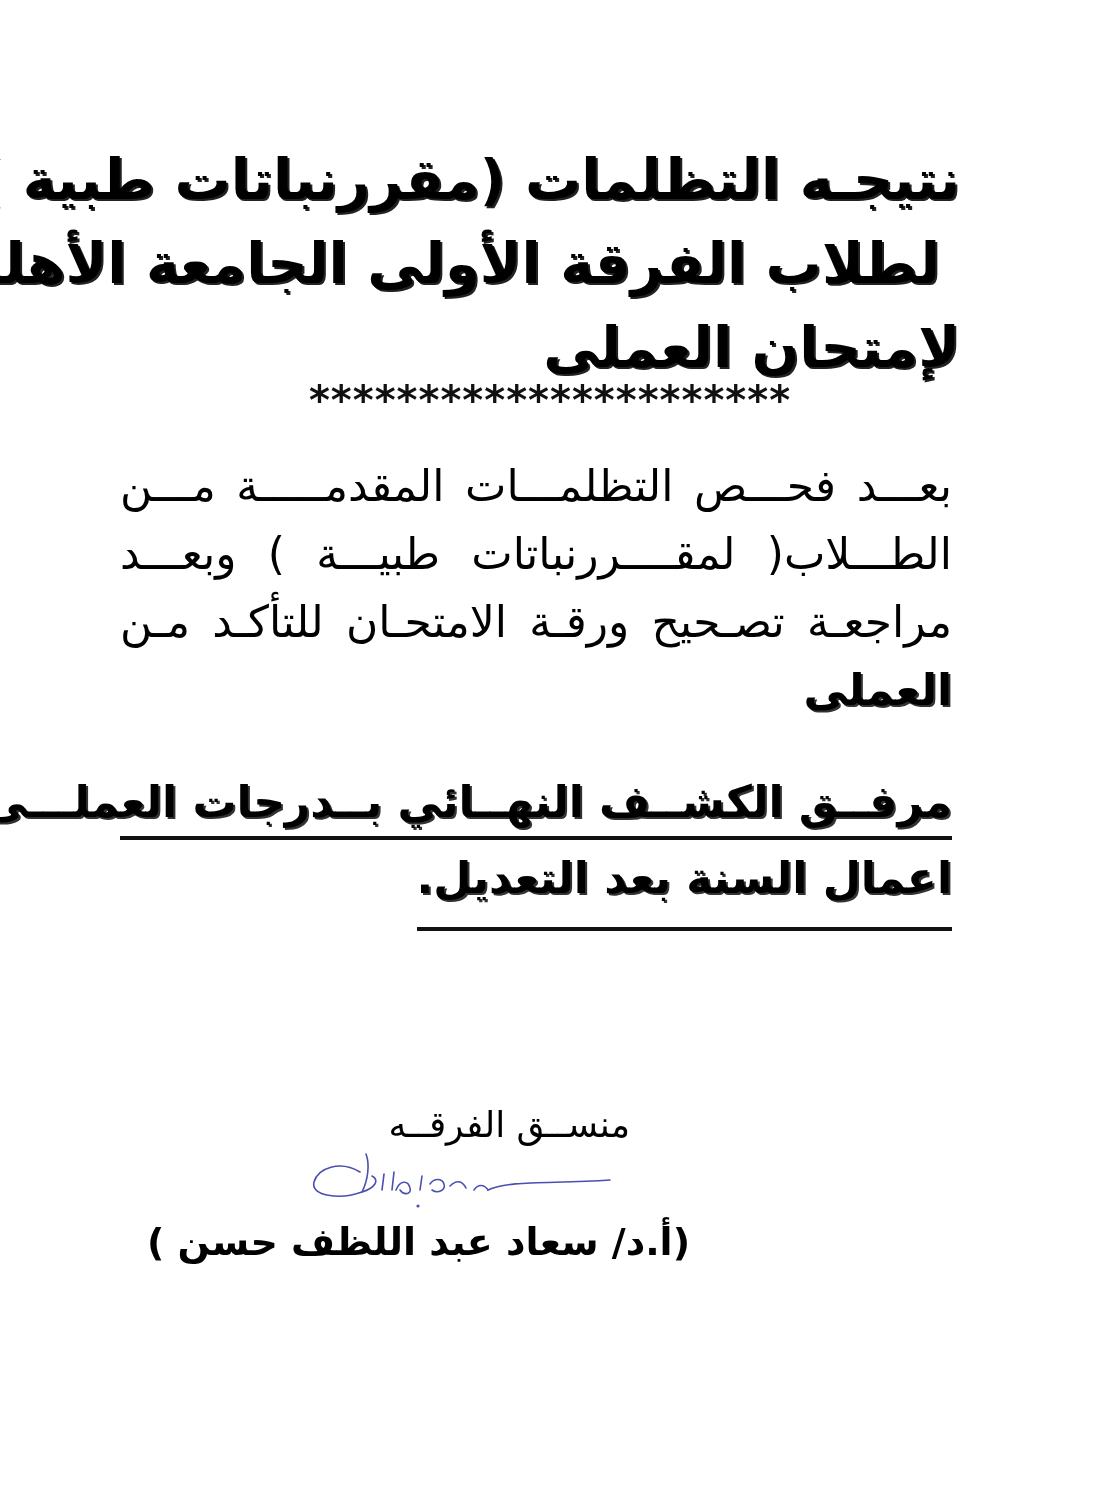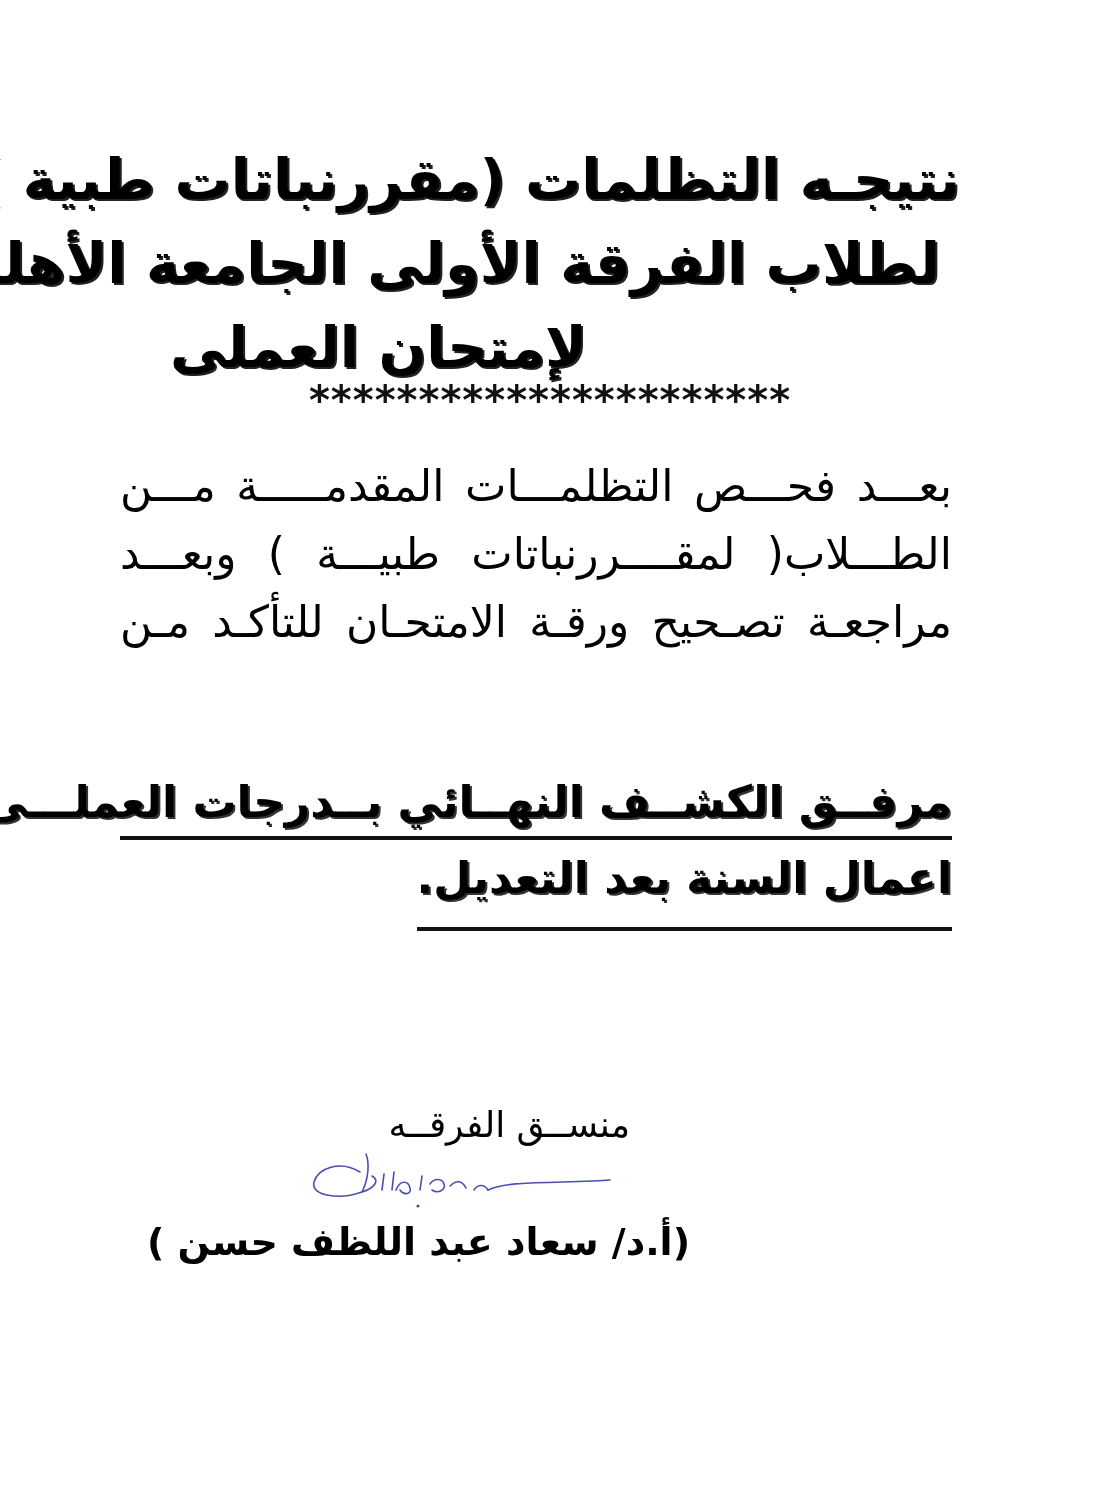--- a/index.html
+++ b/index.html
@@ -33,21 +33,21 @@
     .title-line {
       font-weight: bold;
       font-size: 56px;
       line-height: 84px;
       white-space: nowrap;
       letter-spacing: 0;
       text-shadow: 2px 2px 0 #222;
     }
     .title-line.l1 { text-align: right; padding-right: 0; }
     .title-line.l2 { text-align: right; padding-right: 20px; }
-    .title-line.l3 { text-align: left; padding-left: 60px; }
+    .title-line.l3 { text-align: right; padding-left: 60px; }
     .stars {
       position: absolute;
       left: 300px;
       top: 380px;
       width: 500px;
       text-align: center;
       font-size: 40px;
       font-weight: bold;
       line-height: 40px;
       letter-spacing: 1px;
@@ -145,20 +145,21 @@
     <div class="title-line l2">لطلاب الفرقة الأولى الجامعة الأهلية</div>
     <div class="title-line l3">لإمتحان العملى</div>
   </div>
 
   <div class="stars">**********************</div>
 
   <div class="body-block">
     <div class="body-line">بعـــد فحـــص التظلمـــات المقدمـــــة مـــن</div>
     <div class="body-line">الطـــلاب( لمقــــررنباتات طبيـــة ) وبعـــد</div>
     <div class="body-line">مراجعـة تصـحيح ورقـة الامتحـان للتأكـد مـن</div>
+    <div class="body-line short"><span class="bold">العملى</span></div>
   </div>
 
   <div class="attach-block">
     <div class="attach-line a1">مرفــق الكشــف النهــائي بــدرجات العملـــى و</div>
     <div class="attach-line a2">اعمال السنة بعد التعديل.</div>
   </div>
 
   <div class="signature-block">
     <div class="sig-title">منســق الفرقــه</div>
     <div class="sig-scribble">

